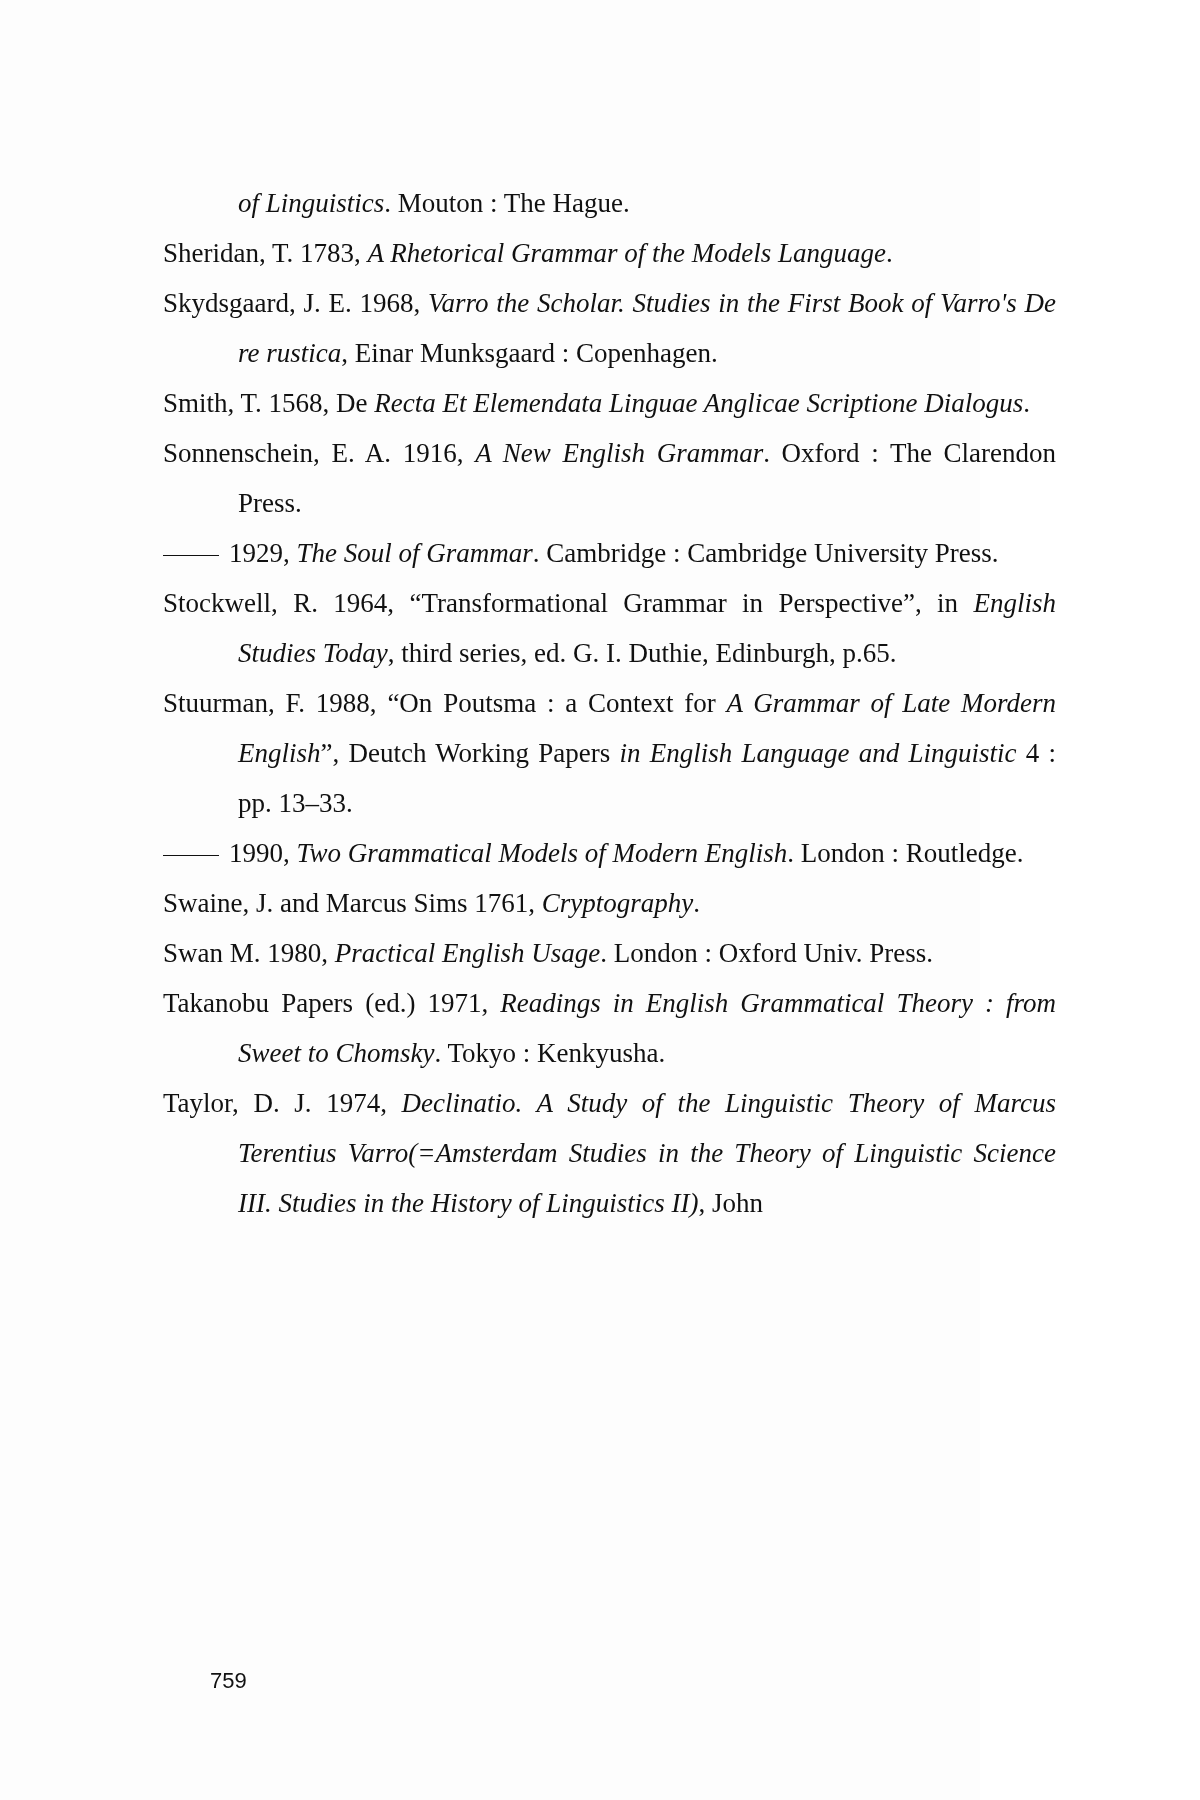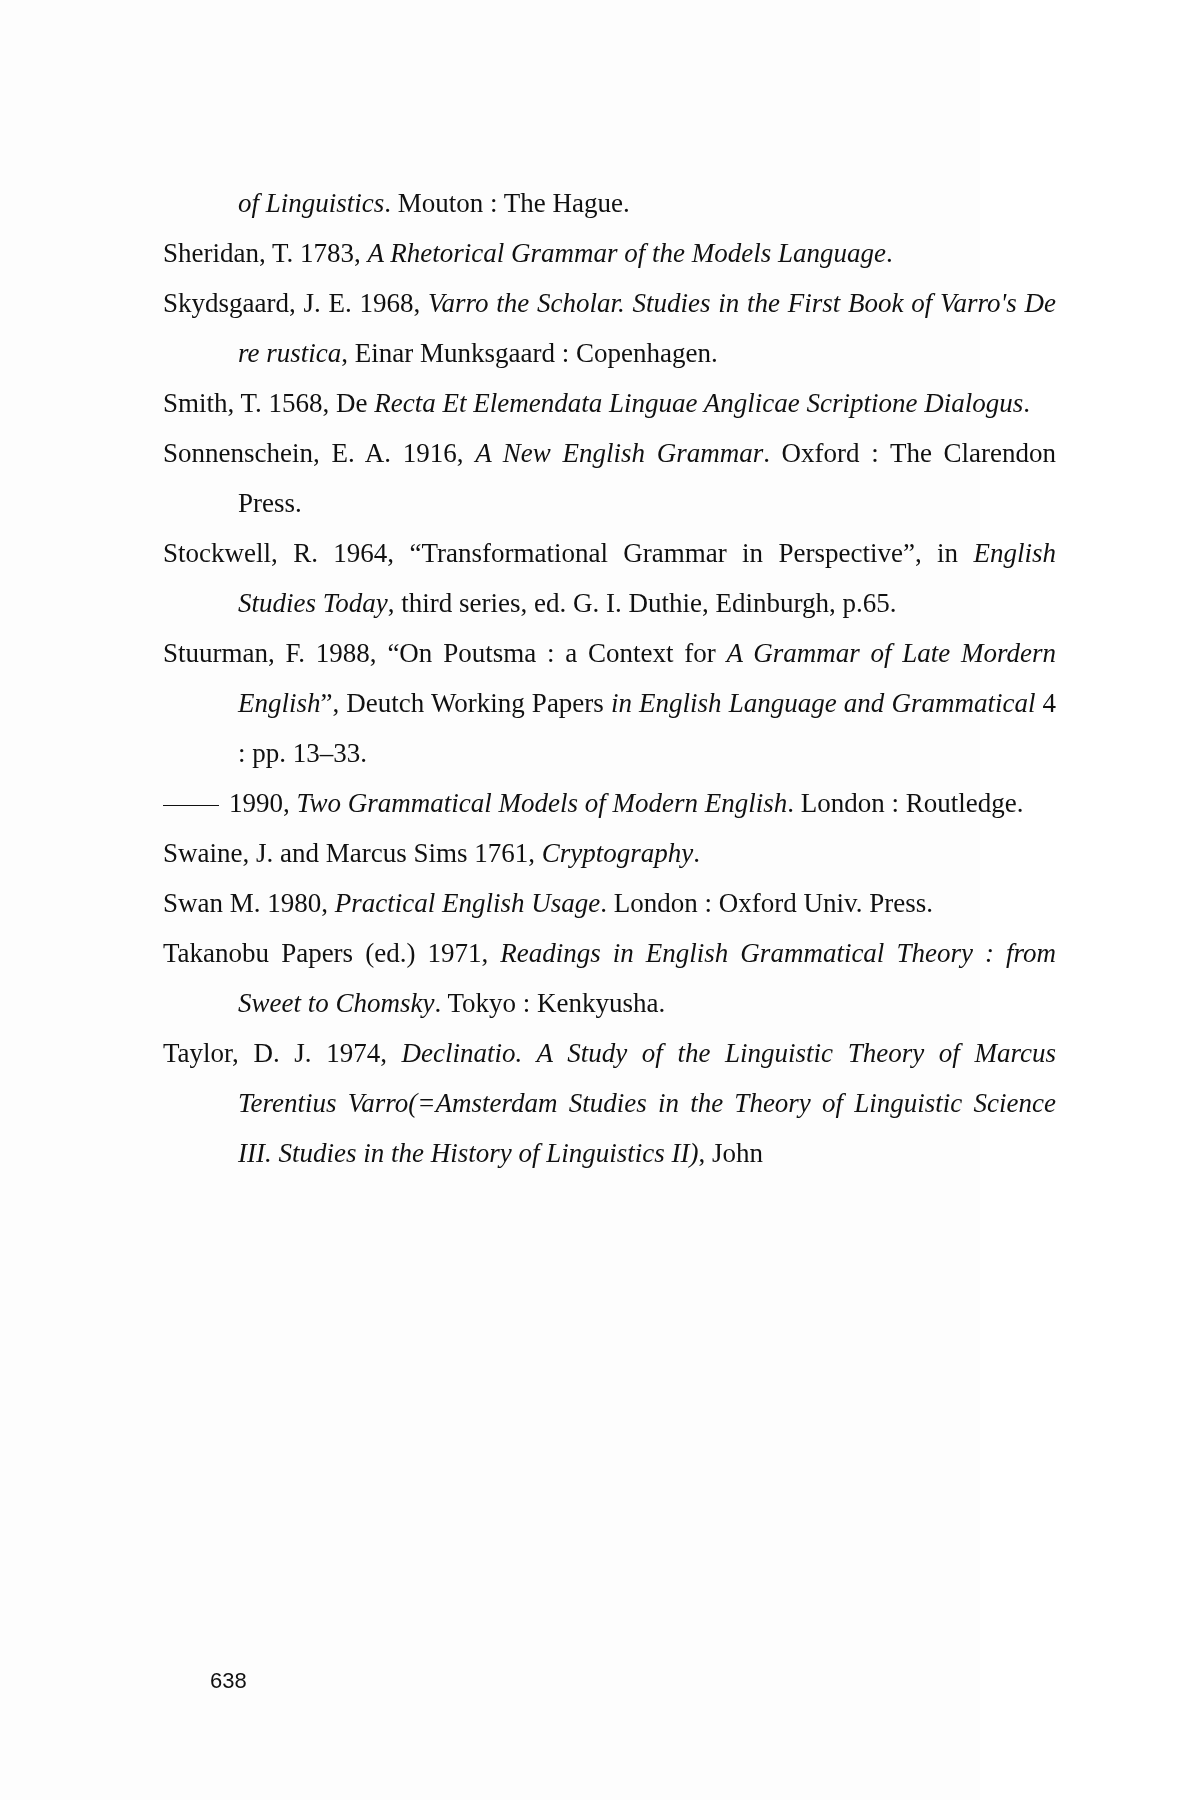--- a/index.html
+++ b/index.html
@@ -78,27 +78,30 @@
     </p>
 
     <p class="entry">
       <span>Smith, T. 1568, De </span><span class="i">Recta Et Elemendata Linguae Anglicae Scriptione Dialogus</span><span>.</span>
     </p>
 
     <p class="entry">
       <span>Sonnenschein, E. A. 1916, </span><span class="i">A New English Grammar</span><span>. Oxford : The Clarendon Press.</span>
     </p>
 
+    <p class="entry">
+      <span class="dash"></span><span>1929, </span><span class="i">The Soul of Grammar</span><span>. Cambridge : Cambridge University Press.</span>
+    </p>
 
     <p class="entry">
       <span>Stockwell, R. 1964, “Transformational Grammar in Perspective”, in </span><span class="i">English Studies Today</span><span>, third series, ed. G. I. Duthie, Edinburgh, p.65.</span>
     </p>
 
     <p class="entry">
-      <span>Stuurman, F. 1988, “On Poutsma : a Context for </span><span class="i">A Grammar of Late Mordern English</span><span>”, Deutch Working Papers </span><span class="i">in English Language and Grammatical</span><span> 4 : pp. 13–33.</span>
+      <span>Stuurman, F. 1988, “On Poutsma : a Context for </span><span class="i">A Grammar of Late Mordern English</span><span>”, Deutch Working Papers </span><span class="i">in English Language and Linguistic</span><span> 4 : pp. 13–33.</span>
     </p>
 
     <p class="entry">
       <span class="dash"></span><span>1990, </span><span class="i">Two Grammatical Models of Modern English</span><span>. London : Routledge.</span>
     </p>
 
     <p class="entry">
       <span>Swaine, J. and Marcus Sims 1761, </span><span class="i">Cryptography</span><span>.</span>
     </p>
 
@@ -110,14 +113,14 @@
     <p class="entry">
       <span>Takanobu Papers (ed.) 1971, </span><span class="i">Readings in English Grammatical Theory : from Sweet to Chomsky</span><span>. Tokyo : Kenkyusha.</span>
     </p>
 
     <p class="entry">
       <span>Taylor, D. J. 1974, </span><span class="i">Declinatio. A Study of the Linguistic Theory of Marcus Terentius Varro(=Amsterdam Studies in the Theory of Linguistic Science III. Studies in the History of Linguistics II)</span><span>, John</span>
     </p>
 
   </div>
 
-  <div class="page-number">638</div>
+  <div class="page-number">759</div>
 </div>
 
 </body></html>

